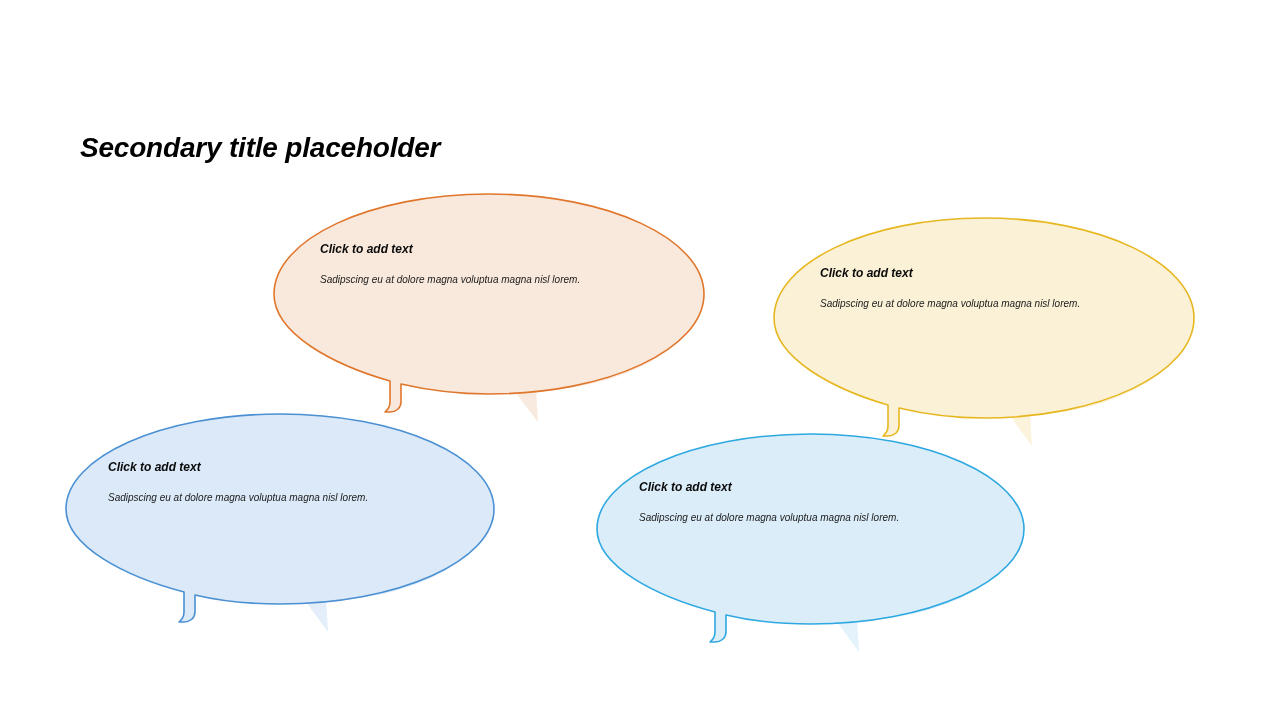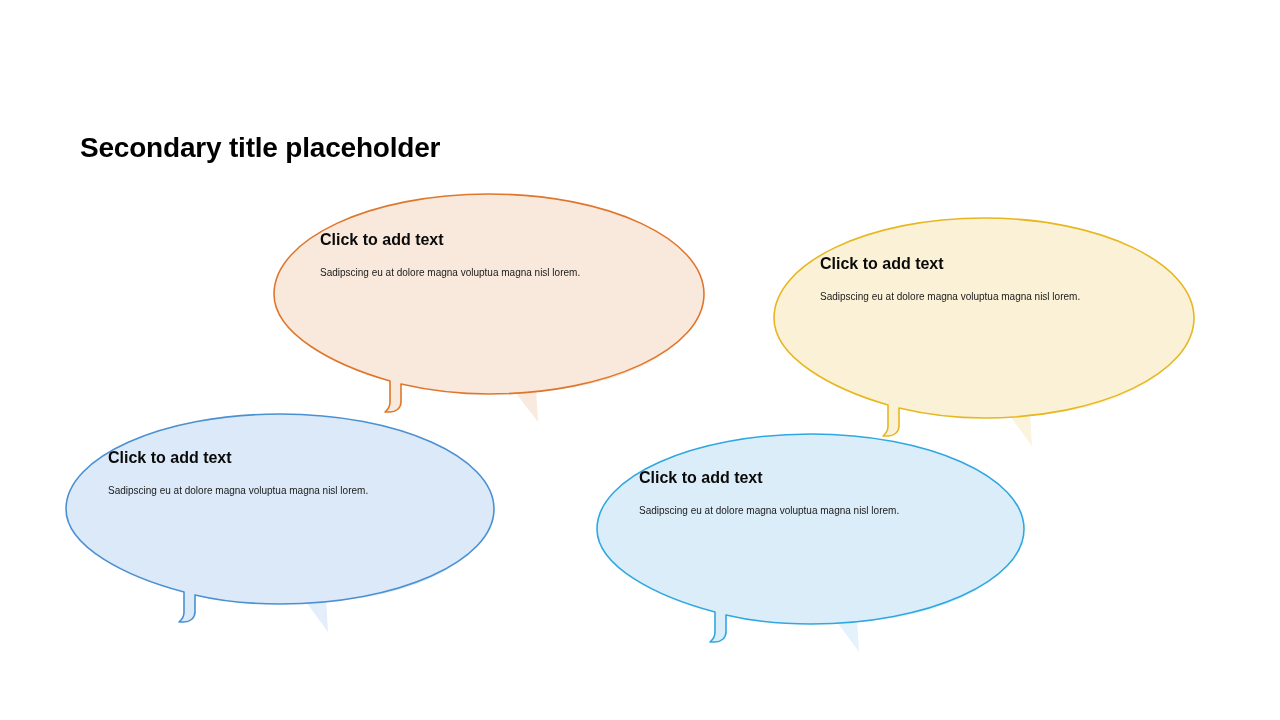--- a/index.html
+++ b/index.html
@@ -13,20 +13,21 @@
     position: relative;
     overflow: hidden;
     font-family: "Liberation Sans", sans-serif;
     -webkit-font-smoothing: antialiased;
   }
 
   #slide {
     position: absolute;
     inset: 0;
     background: #ffffff;
+    font-style: italic;
   }
 
   
   #slide-title {
     position: absolute;
     left: 80px;
     top: 132px;
     font-size: 28px;
     font-weight: bold;
     color: #000000;
@@ -42,25 +43,25 @@
     position: absolute;
     left: 0;
     top: 0;
     overflow: visible;
   }
   .bubble-text {
     position: absolute;
     z-index: 2;
   }
   .bubble-heading {
-    font-size: 16px;
+    font-size: 12px;
     font-weight: bold;
     color: #0a0a0a;
     line-height: 1.2;
-    margin: 0 0 16px 0;
+    margin: 12px 0 16px 0;
     white-space: nowrap;
   }
   .bubble-body {
     font-size: 10px;
     font-weight: normal;
     color: #1a1a1a;
     line-height: 1.55;
     margin: 0;
   }
 

